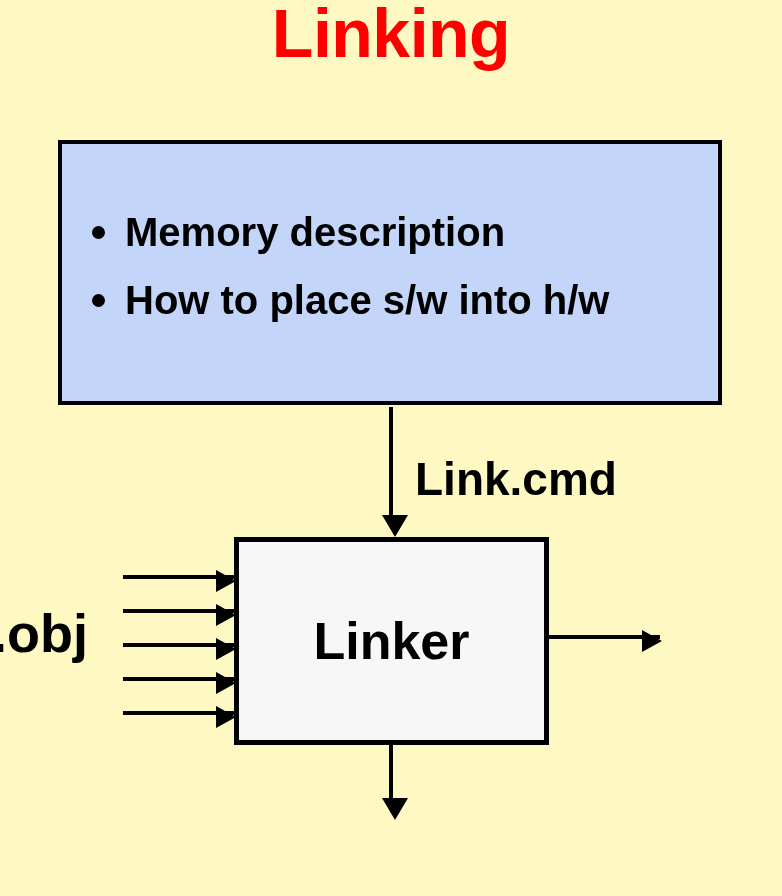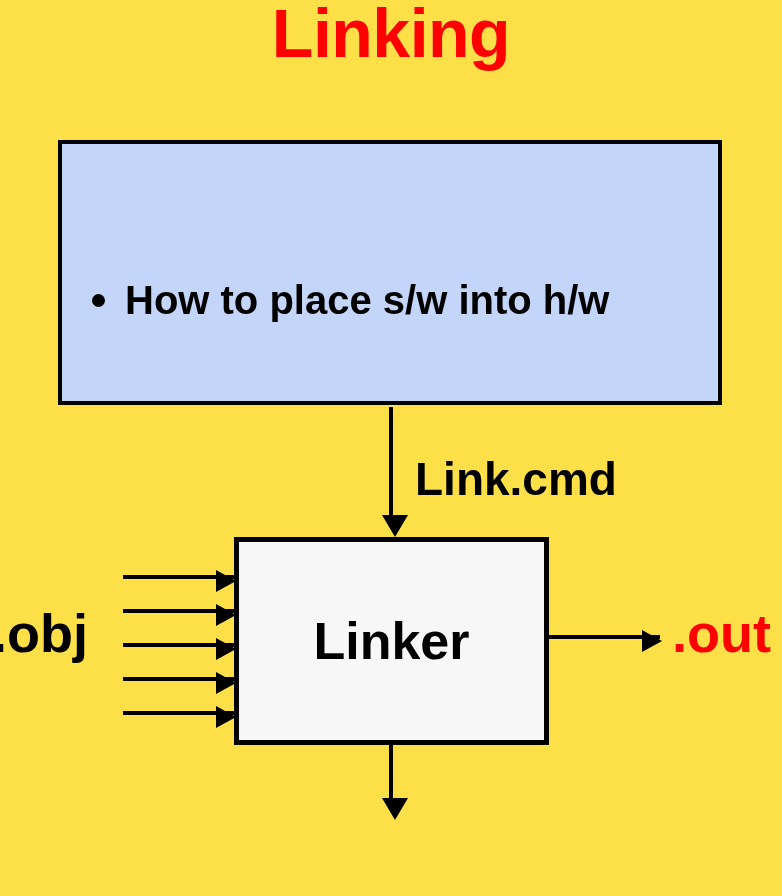--- a/index.html
+++ b/index.html
@@ -8,21 +8,21 @@
     padding: 0;
     background: #ffffff;
   }
   body {
     font-family: "Liberation Sans", sans-serif;
   }
   #slide {
     position: relative;
     width: 782px;
     height: 896px;
-    background: #fde047;
+    background: #fef9c3;
     overflow: hidden;
   }
   
   #title {
     position: absolute;
     left: 0;
     top: -6px;
     width: 782px;
     text-align: center;
     font-size: 68px;
@@ -134,20 +134,24 @@
   #label-map     { left: 325px; top: 833px; font-size: 54px; }
 </style>
 </head>
 <body>
 
 <div id="slide">
 
   <div id="title">Linking</div>
 
   <div id="spec-box">
+    <div class="bullet-row" id="bullet-row-0">
+      <span class="bullet-dot"></span>
+      <span class="bullet-text">Memory description</span>
+    </div>
     <div class="bullet-row" id="bullet-row-1">
       <span class="bullet-dot"></span>
       <span class="bullet-text">How to place s/w into h/w</span>
     </div>
   </div>
 
   <div class="v-arrow" style="left:389px; top:407px; height:110px;"></div>
 
   <div class="edge-label label-black" id="label-linkcmd">Link.cmd</div>
 
@@ -158,18 +162,17 @@
   <div class="h-arrow" style="left:123px; top:711px; width:111px;"></div>
 
   <div class="edge-label label-black" id="label-obj">.obj</div>
 
   <div id="linker-box">
     <span id="linker-label">Linker</span>
   </div>
 
   <div class="h-arrow" style="left:549px; top:635px; width:111px;"></div>
 
-  <div class="edge-label label-red" id="label-out">.out</div>
 
   <div class="v-arrow" style="left:389px; top:745px; height:55px;"></div>
 
 
 </div>
 
 </body></html>

